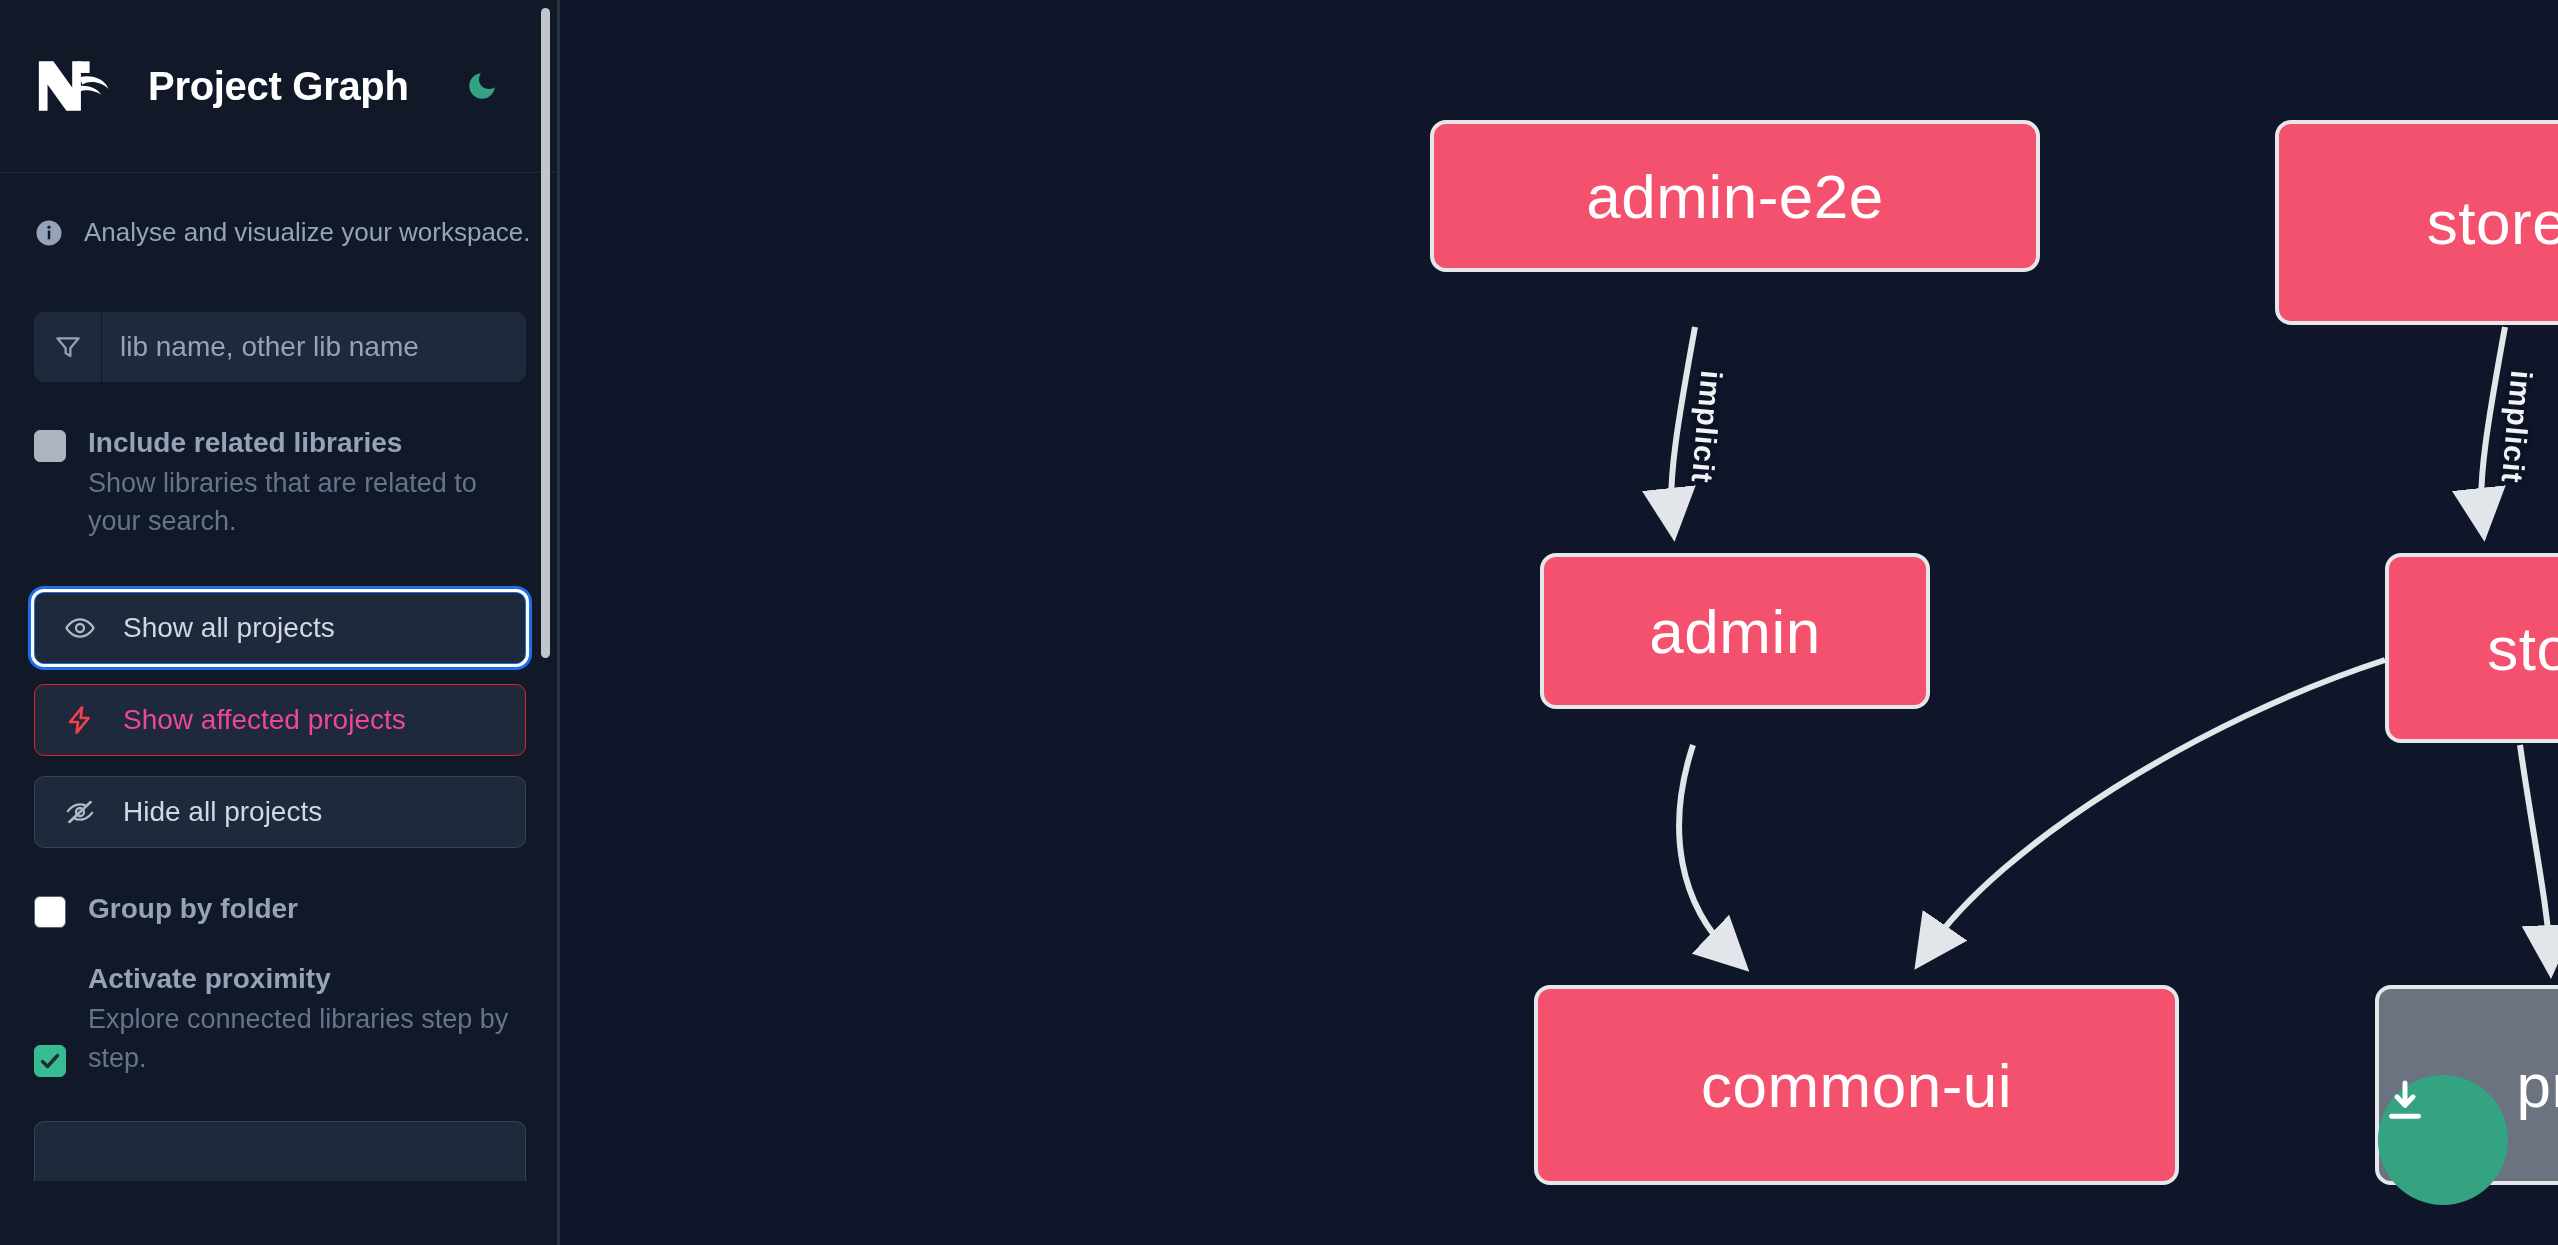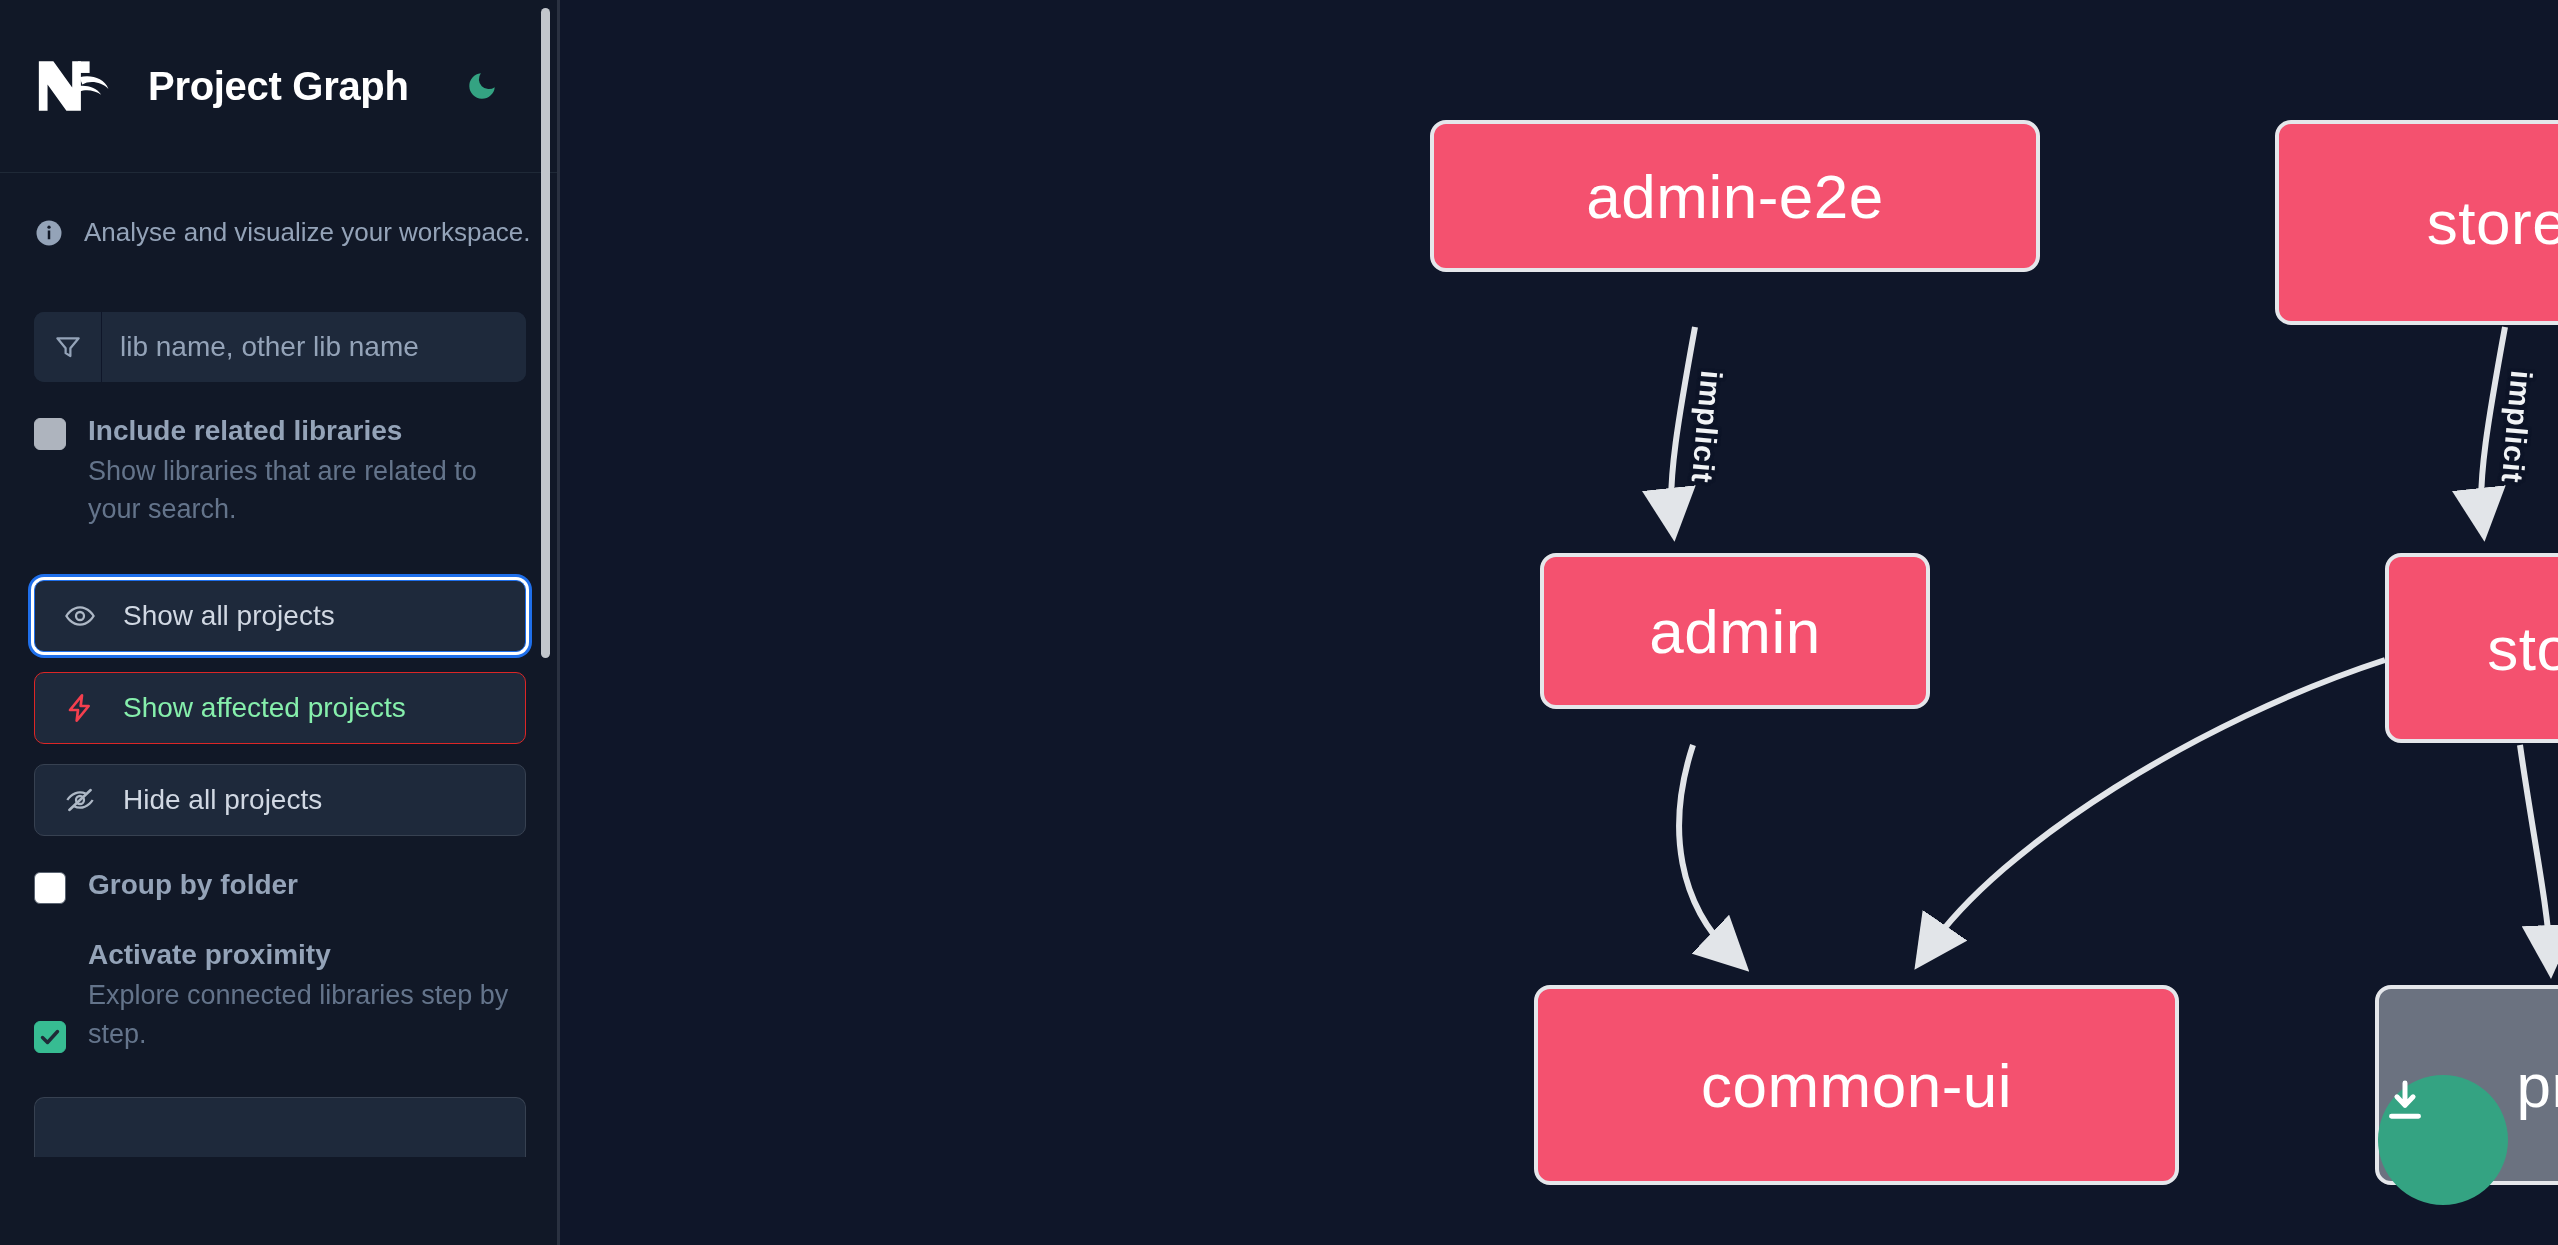--- a/index.html
+++ b/index.html
@@ -60,21 +60,21 @@
     background: #1E293B; cursor: pointer;
   }
   .search-input {
     flex: 1; background: #1E293B; border: none; outline: none;
     color: #CBD5E1; font-size: 28px;
     font-family: "Liberation Sans", sans-serif;
     padding: 0 18px;
   }
   .search-input::placeholder { color: #94A3B8; }
 
-  .check-block { margin-top: 30px; display: flex; gap: 22px; }
+  .check-block { margin-top: 42px; display: flex; gap: 22px; }
   .check-block.tight { margin-top: 32px; align-items: flex-end; }
   .cbox {
     width: 32px; height: 32px; border-radius: 6px; flex: 0 0 32px;
     margin-top: 6px; cursor: pointer; position: relative;
   }
   .cbox.disabled { background: #AEB4BE; border: 1px solid #AEB4BE; }
   .cbox.unchecked { background: #FFFFFF; border: 1px solid #5B6472; }
   .cbox.checked { background: #37BC92; border: 1px solid #37BC92; }
   .cbox.checked svg { position: absolute; left: 3px; top: 3px; }
   .check-texts { display: flex; flex-direction: column; }
@@ -94,21 +94,21 @@
     padding: 0 28px;
     background: #1E293B; border: 1px solid #374151;
     color: #D1D8E3; font-size: 28px;
     font-family: "Liberation Sans", sans-serif;
     cursor: pointer; text-align: center;
   }
   .gbtn.focused {
     border: 1px solid #1F6FEB;
     box-shadow: 0 0 0 3px #FFFFFF, 0 0 0 6px #1F6FEB;
   }
-  .gbtn.danger { border: 1px solid #DC2626; color: #86efac; }
+  .gbtn.danger { border: 1px solid #DC2626; color: #ec4899; }
   .gbtn .ic { width: 34px; height: 34px; flex: 0 0 34px; display: flex; align-items: center; justify-content: center; }
 
   .bottom-peek {
     margin-top: 44px; height: 60px;
     border: 1px solid #374151; border-bottom: none;
     border-radius: 10px 10px 0 0; background: #1E293B;
     width: 492px;
   }
 
   .sb-scroll {

